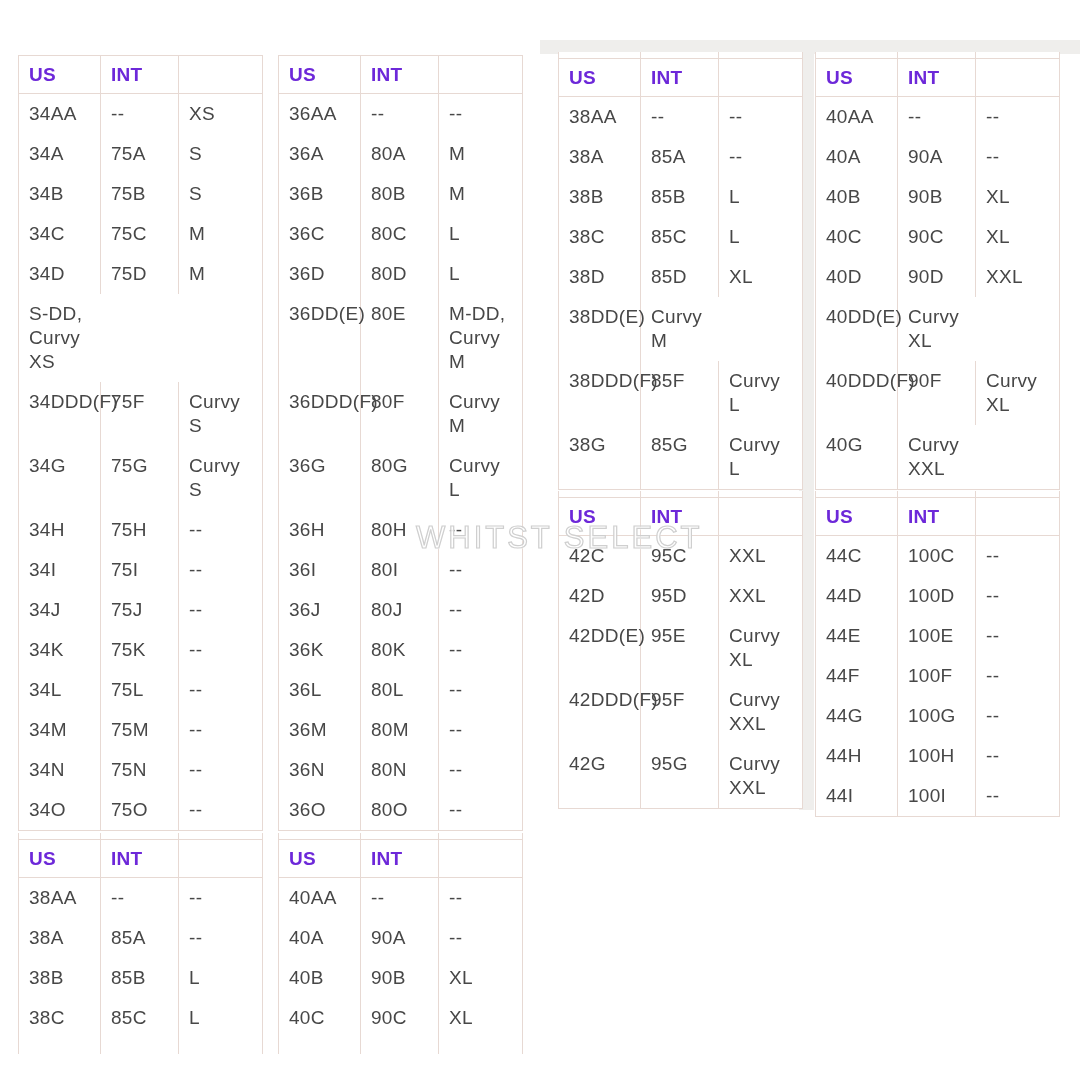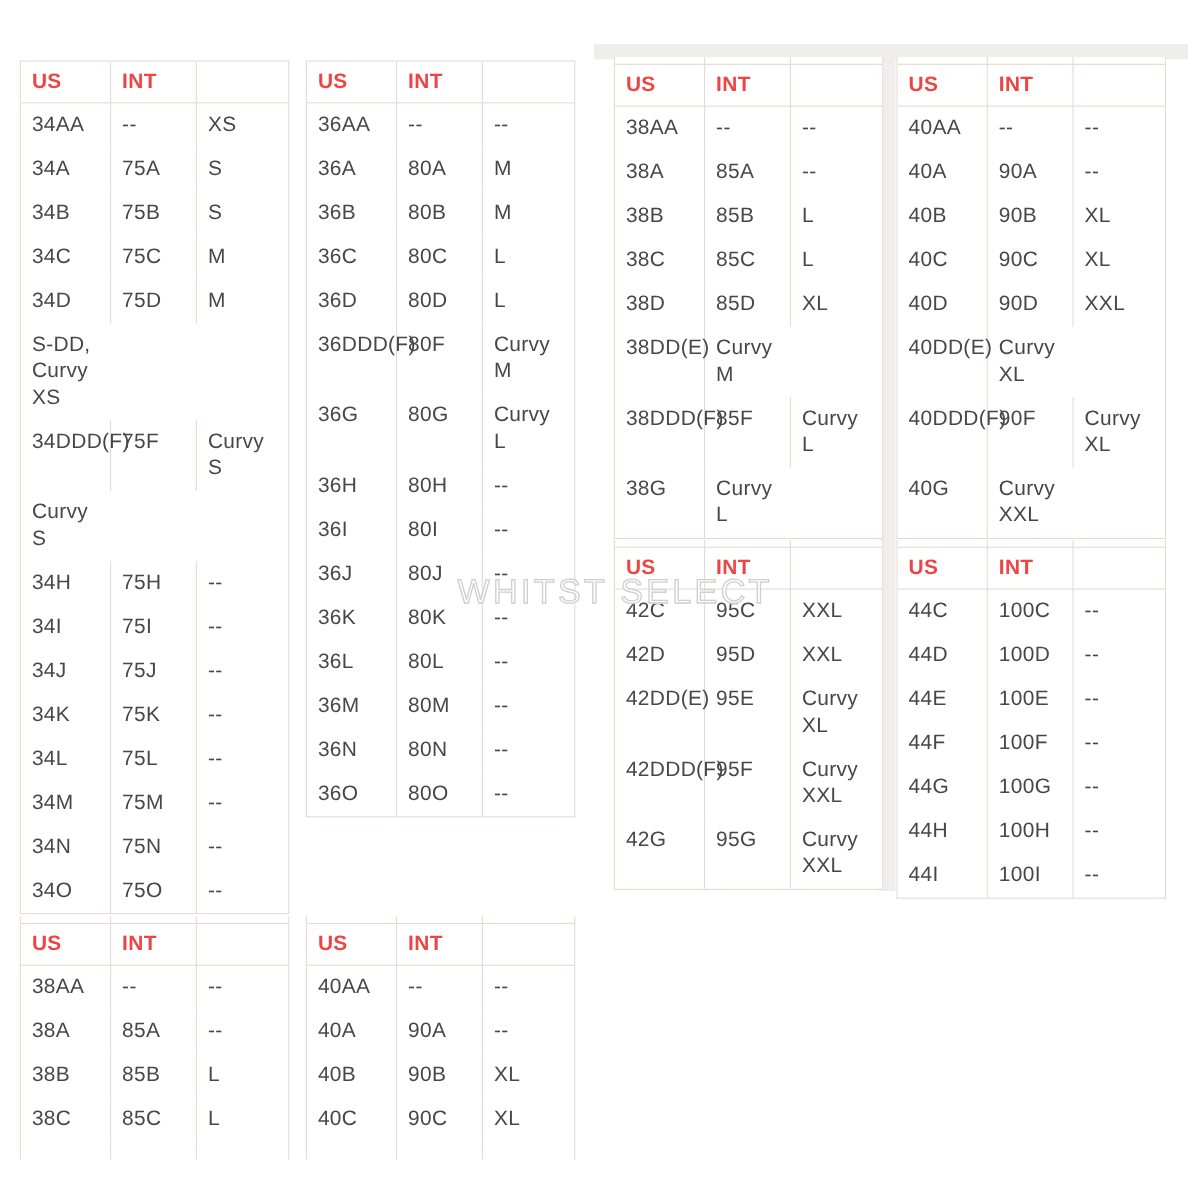--- a/index.html
+++ b/index.html
@@ -18,21 +18,21 @@
   .cell{
     box-sizing:border-box;position:relative;
     padding:8px 12px 8px 10px;min-height:40px;line-height:24px;
     font-size:19px;color:#474747;letter-spacing:.3px;background:transparent;
   }
   .cell.c0,.cell.c1{border-right:1px solid #e7d9d3;}
   .cell.c0{white-space:nowrap;overflow:visible;z-index:2;padding-right:0;}
   .cell.c1{white-space:nowrap;padding-right:0;}
   .trow.header .cell{
     min-height:38px;height:38px;padding-top:7px;
-    font-weight:bold;color:#ef4444;border-bottom:1px solid #e7d9d3;font-size:19px;
+    font-weight:bold;color:#6d28d9;border-bottom:1px solid #e7d9d3;font-size:19px;
   }
   .trow.stub .cell{min-height:7px;height:7px;padding:0;border-bottom:1px solid #e7d9d3;}
   .trow.tail .cell{min-height:16px;height:16px;padding:0;}
   #watermark{
     position:absolute;left:416px;top:520px;z-index:10;
     font-size:31px;font-weight:normal;letter-spacing:3px;white-space:nowrap;
     color:rgba(255,255,255,0.25);
     -webkit-text-stroke:1.2px #cfcfcf;
     text-shadow:0 1px 1px rgba(255,255,255,0.9);
   }
@@ -78,20 +78,22 @@
       </div>
       <div class="trow data">
         <div class="cell c2">S-DD, Curvy XS</div>
       </div>
       <div class="trow data">
         <div class="cell c0">34DDD(F)</div>
         <div class="cell c1">75F</div>
         <div class="cell c2">Curvy S</div>
       </div>
       <div class="trow data">
+        <div class="cell c0">34G</div>
+        <div class="cell c1">75G</div>
         <div class="cell c2">Curvy S</div>
       </div>
       <div class="trow data">
         <div class="cell c0">34H</div>
         <div class="cell c1">75H</div>
         <div class="cell c2">--</div>
       </div>
       <div class="trow data">
         <div class="cell c0">34I</div>
         <div class="cell c1">75I</div>
@@ -154,20 +156,25 @@
         <div class="cell c0">36C</div>
         <div class="cell c1">80C</div>
         <div class="cell c2">L</div>
       </div>
       <div class="trow data">
         <div class="cell c0">36D</div>
         <div class="cell c1">80D</div>
         <div class="cell c2">L</div>
       </div>
       <div class="trow data">
+        <div class="cell c0">36DD(E)</div>
+        <div class="cell c1">80E</div>
+        <div class="cell c2">M-DD, Curvy M</div>
+      </div>
+      <div class="trow data">
         <div class="cell c0">36DDD(F)</div>
         <div class="cell c1">80F</div>
         <div class="cell c2">Curvy M</div>
       </div>
       <div class="trow data">
         <div class="cell c0">36G</div>
         <div class="cell c1">80G</div>
         <div class="cell c2">Curvy L</div>
       </div>
       <div class="trow data">
@@ -328,20 +335,21 @@
         <div class="cell c0">38DD(E)</div>
         <div class="cell c2">Curvy M</div>
       </div>
       <div class="trow data">
         <div class="cell c0">38DDD(F)</div>
         <div class="cell c1">85F</div>
         <div class="cell c2">Curvy L</div>
       </div>
       <div class="trow data">
         <div class="cell c0">38G</div>
+        <div class="cell c1">85G</div>
         <div class="cell c2">Curvy L</div>
       </div>
     </div>
 
   <div class="size-table stub-top" style="left:815px;top:52px;">
       <div class="trow stub">
         <div class="cell c0"></div>
         <div class="cell c1"></div>
         <div class="cell c2"></div>
       </div>

